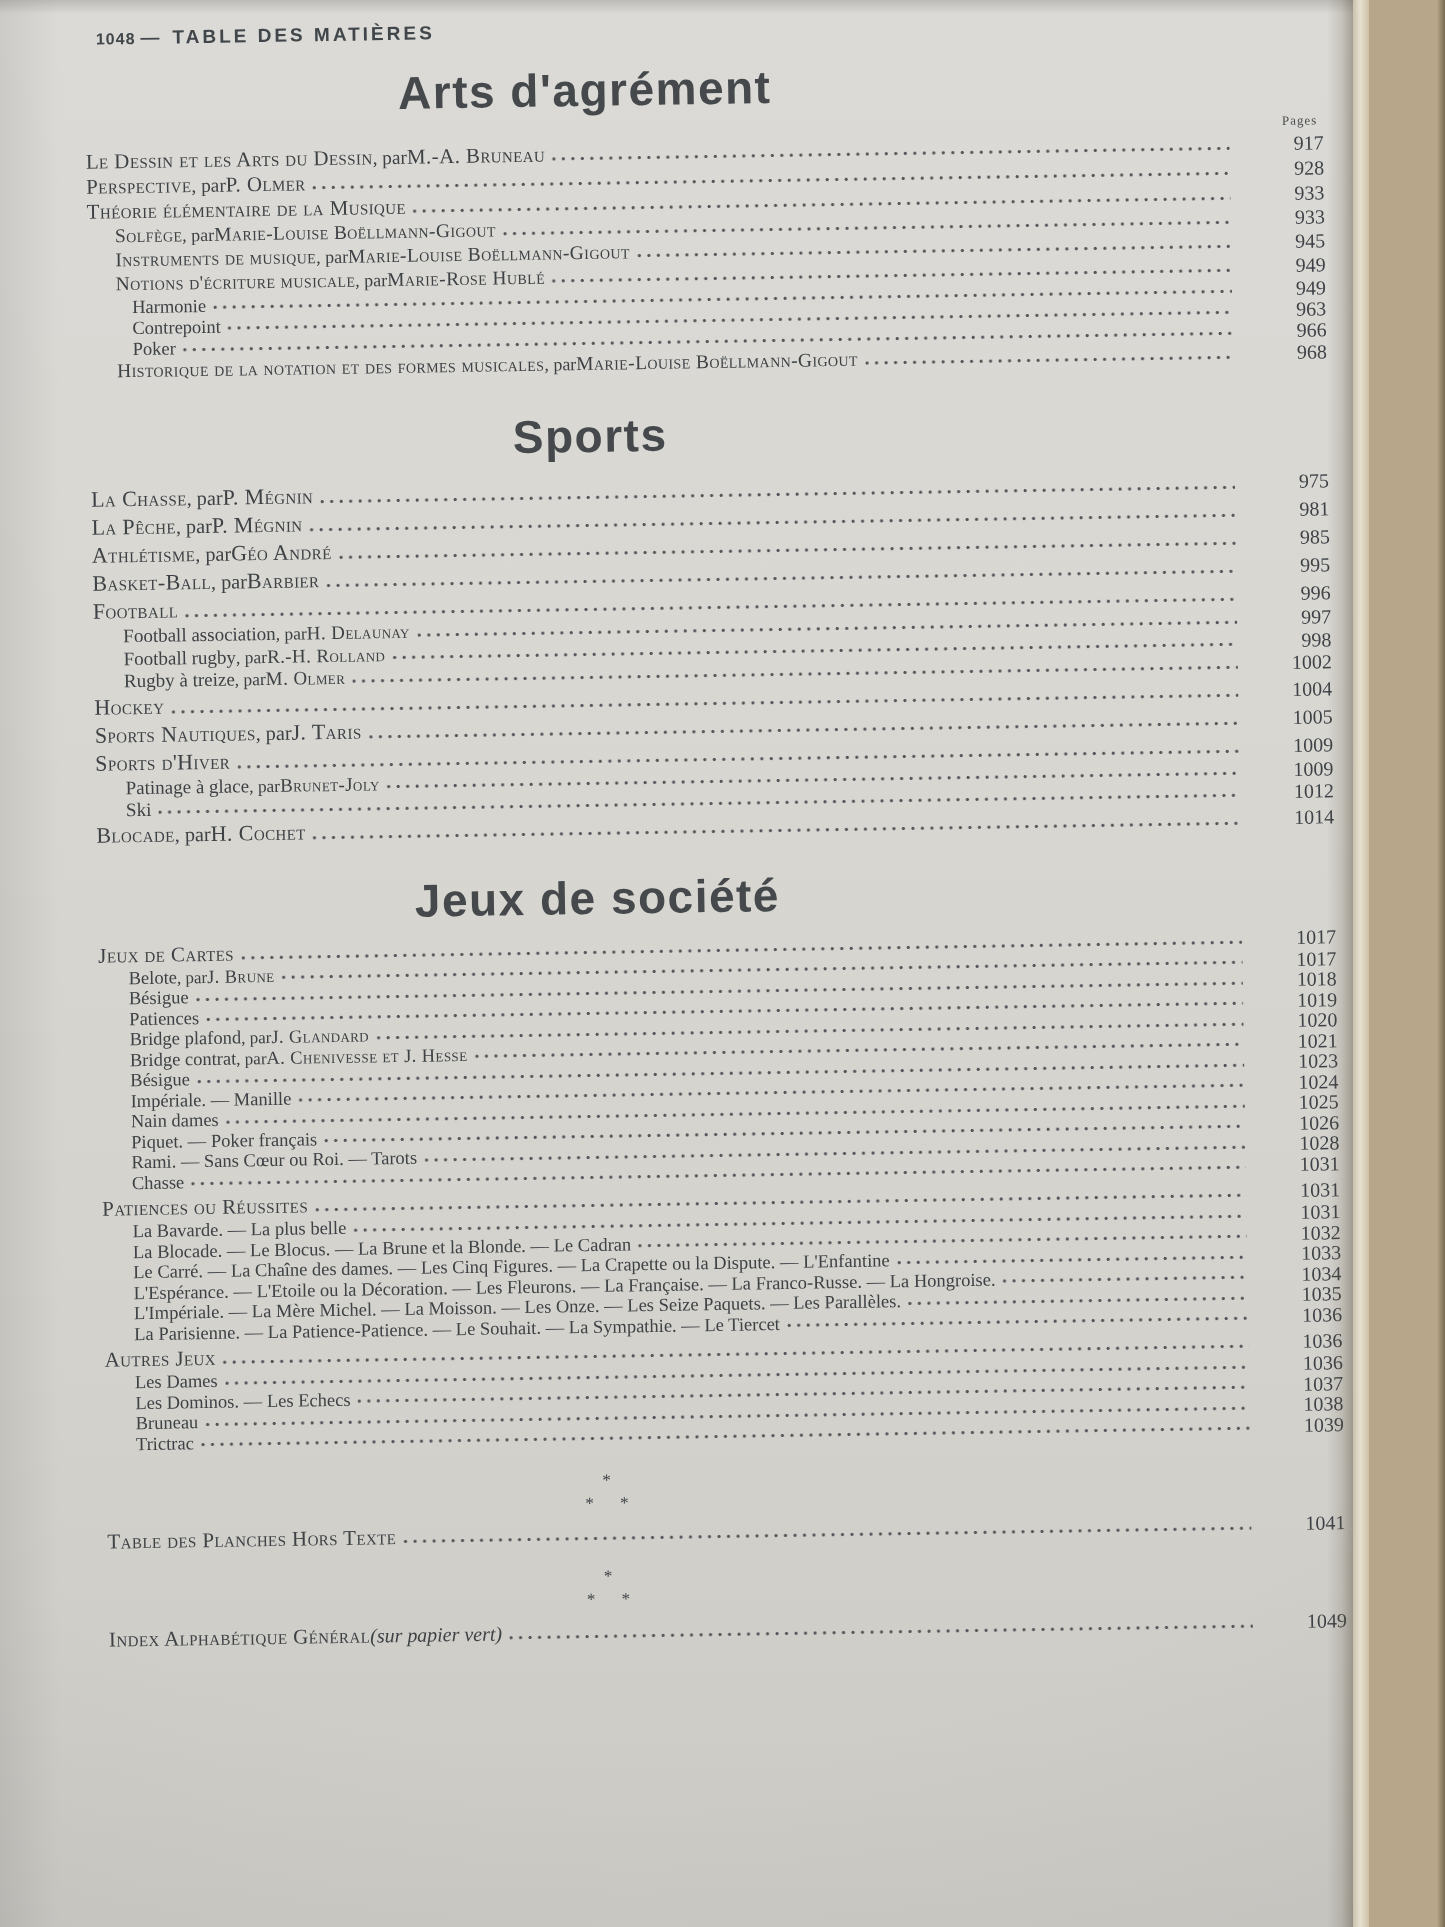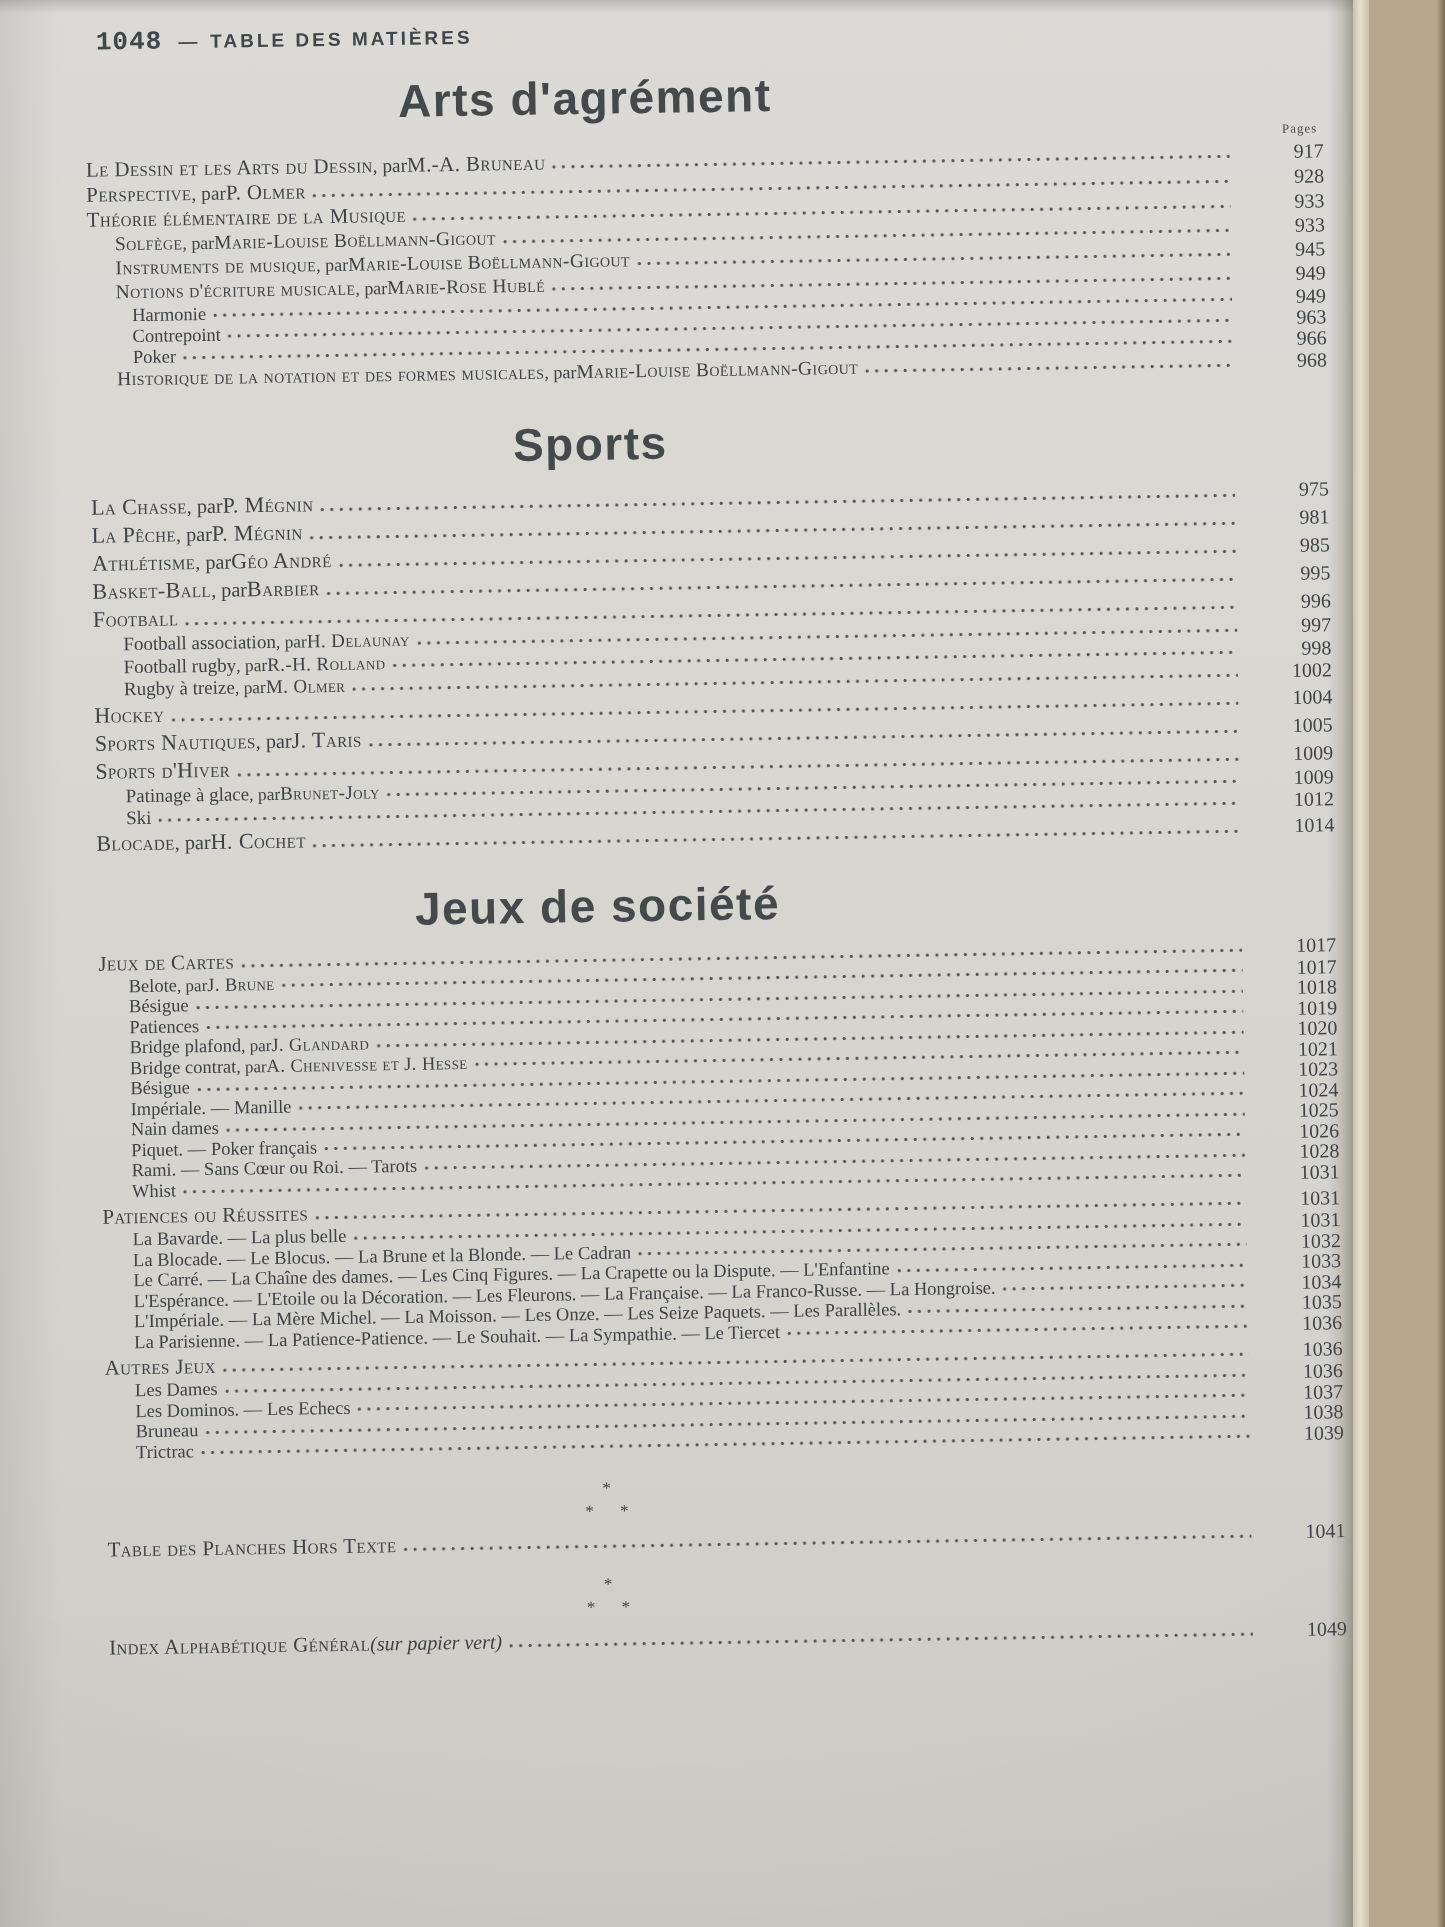--- a/index.html
+++ b/index.html
@@ -43,21 +43,21 @@
   
   .page-content{
     position:absolute;left:95px;top:8px;width:1238px;z-index:2;
     transform:rotate(-0.9deg);transform-origin:50% 45%;
   }
   .page-header{
     font-family:"Liberation Sans", sans-serif;
     font-weight:bold;font-size:19px;letter-spacing:3px;color:#41464a;
     margin:10px 0 0 12px;white-space:nowrap;
   }
-  .ph-num{font-family:Liberation Mono, monospace;font-weight:bold;font-size:26px;letter-spacing:1px;margin-right:16px;}
+  .ph-num{font-family:Liberation Sans, sans-serif;font-weight:bold;font-size:16px;letter-spacing:1px;margin-right:5px;}
   .ph-sep{margin-right:10px;}
   .sec-title{
     width:1000px;text-align:center;
     font-family:"Liberation Sans", sans-serif;font-weight:bold;
     font-size:46px;letter-spacing:1.5px;color:#45494c;line-height:52px;
   }
   .sec-arts .sec-title{margin:22px 0 8px;}
   .sec-sports .sec-title{margin:34px 0 16px;}
   .sec-jeux .sec-title{margin:30px 0 12px;}
   .pages-label{
@@ -329,21 +329,21 @@
           <span class="lbl plain">Piquet. — Poker français</span>
           <span class="dots"></span>
           <span class="pg">1026</span>
         </div>
         <div class="row lvl1">
           <span class="lbl plain">Rami. — Sans Cœur ou Roi. — Tarots</span>
           <span class="dots"></span>
           <span class="pg">1028</span>
         </div>
         <div class="row lvl1">
-          <span class="lbl plain">Whist</span>
+          <span class="lbl plain">Chasse</span>
           <span class="dots"></span>
           <span class="pg">1031</span>
         </div>
         <div class="row lvl0">
           <span class="lbl sc">Patiences ou Réussites</span>
           <span class="dots"></span>
           <span class="pg">1031</span>
         </div>
         <div class="row lvl1">
           <span class="lbl plain">La Bavarde. — La plus belle</span>

